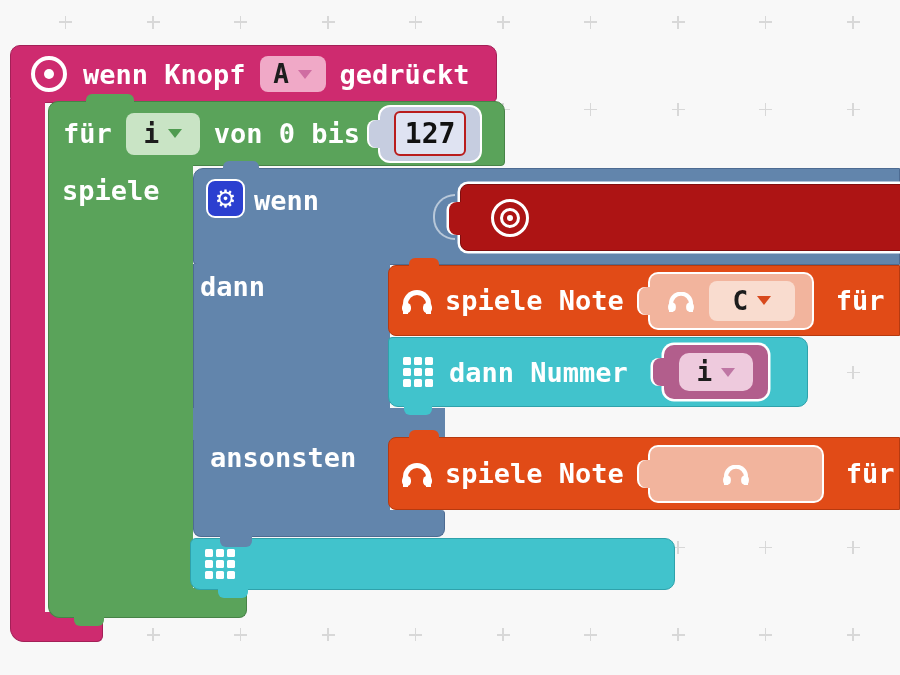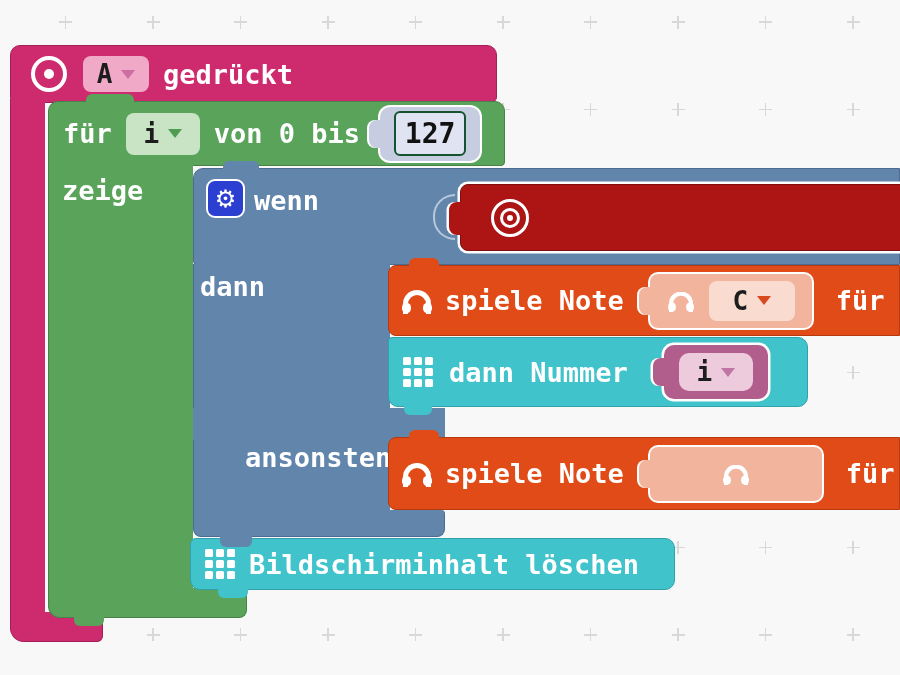--- a/index.html
+++ b/index.html
@@ -43,41 +43,41 @@
   .green-foot{left:48px;top:588px;width:199px;height:30px;border-radius:0 4px 8px 12px;
     border:1px solid #478347;border-top:none;z-index:2;}
   .green-foot::after{content:"";position:absolute;left:25px;bottom:-9px;width:30px;height:10px;
     background:#5aa35a;border-radius:0 0 6px 6px;}
   .dd-i-green{background:#c9e4c5;width:74px;height:42px;}
   .caret-green{border-top-color:#4f9b50;}
   .num-slot{position:relative;width:100px;height:54px;background:#c6cde0;border-radius:10px;
     margin-left:20px;box-shadow:0 0 0 2px #fff;display:flex;align-items:center;justify-content:center;flex:none;}
   .num-slot::before{content:"";position:absolute;left:-11px;top:13px;width:13px;height:28px;
     background:#c6cde0;border-radius:8px 0 0 8px;box-shadow:-2px 0 0 0 #fff;}
-  .num-field{width:68px;height:41px;background:#dfe3f2;border:2px solid #14532d;border-radius:6px;
+  .num-field{width:68px;height:41px;background:#dfe3f2;border:2px solid #b91c1c;border-radius:6px;
     display:flex;align-items:center;justify-content:center;font-size:28px;color:#111;}
 
   
   .blue{background:#6285ac;}
   .blue-top{left:193px;top:168px;width:707px;height:97px;border-radius:10px 0 0 4px;
     border:1px solid #4d6b92;z-index:3;}
   .blue-top::before{content:"";position:absolute;left:29px;top:-8px;width:36px;height:9px;
     background:#6285ac;border-radius:6px 6px 0 0;}
   .blue-col{left:193px;top:264px;width:197px;height:246px;border-left:1px solid #4d6b92;z-index:3;}
   .blue-lip{left:193px;top:408px;width:252px;height:32px;z-index:3;}
   .blue-bottom{left:193px;top:510px;width:252px;height:27px;border-radius:0 4px 8px 8px;
     border:1px solid #4d6b92;border-top:none;z-index:3;}
   .blue-nub{left:220px;top:535px;width:32px;height:12px;background:#6285ac;
     border-radius:0 0 6px 6px;z-index:5;}
   .gear-icon{position:absolute;left:12px;top:10px;width:35px;height:35px;background:#2b3fd0;
     border:2px solid #fff;border-radius:9px;display:flex;align-items:center;justify-content:center;
     color:#fff;font-size:24px;font-family:"DejaVu Sans",sans-serif;font-weight:normal;cursor:pointer;}
   .wenn-lbl{position:absolute;left:60px;top:16px;}
   .dann-lbl{left:200px;top:271px;}
-  .anson-lbl{left:210px;top:442px;margin-left:35px;}
+  .anson-lbl{left:210px;top:442px;}
   .bool-socket{left:433px;top:194px;width:22px;height:46px;border:2px solid rgba(255,255,255,.55);
     border-right:none;border-radius:23px 0 0 23px;z-index:3;}
 
   
   .red-block{left:460px;top:184px;width:441px;height:67px;background:#ad1414;
     border:1px solid #7f0e0e;border-radius:8px 0 0 8px;z-index:4;
     box-shadow:0 0 0 2.5px #fff;padding-left:30px;}
   .red-block::before{content:"";position:absolute;left:-12px;top:17px;width:14px;height:33px;
     background:#ad1414;border-radius:8px 0 0 8px;box-shadow:-2.5px 0 0 0 #fff;}
   .bullseye-icon{width:32px;height:32px;border:3px solid #fff;border-radius:50%;position:relative;flex:none;}
@@ -214,20 +214,21 @@
     <div class="cross" style="left: 584px; top: 15.5px;"></div>
     <div class="cross" style="left: 496.5px; top: 15.5px;"></div>
     <div class="cross" style="left: 409px; top: 15.5px;"></div>
     <div class="cross" style="left: 321.5px; top: 15.5px;"></div>
     <div class="cross" style="left: 234px; top: 15.5px;"></div>
     <div class="cross" style="left: 146.5px; top: 15.5px;"></div>
     <div class="cross" style="left: 59px; top: 15.5px;"></div>
 
   <div class="abs pink pink-hat row">
     <span class="target-icon gap16"></span>
+    <span class="blktext gap14">wenn Knopf</span>
     <span class="dd dd-a gap14">
       <span>A</span>
       <span class="caret"></span>
     </span>
     <span class="blktext">gedrückt</span>
   </div>
   <div class="abs pink pink-wall"></div>
   <div class="abs pink pink-foot"></div>
 
   <div class="abs green green-row1 row">
@@ -235,21 +236,21 @@
     <span class="dd dd-i-green gap14">
       <span>i</span>
       <span class="caret caret-green"></span>
     </span>
     <span class="blktext">von 0 bis</span>
     <span class="num-slot">
       <span class="num-field">127</span>
     </span>
   </div>
   <div class="abs green green-wall"></div>
-  <div class="abs lbl" style="left:62px;top:175px;">zeige</div>
+  <div class="abs lbl" style="left:62px;top:175px;">spiele</div>
   <div class="abs green green-foot"></div>
 
   <div class="abs blue blue-top">
     <span class="gear-icon">⚙</span>
     <span class="lbl wenn-lbl">wenn</span>
   </div>
   <div class="abs blue blue-col"></div>
   <div class="abs blue blue-lip"></div>
   <div class="abs blue blue-bottom"></div>
   <div class="abs blue-nub"></div>
@@ -289,16 +290,15 @@
     <span class="hp-icon gap14"></span>
     <span class="blktext">spiele Note</span>
     <span class="peach peach-d4">
       <span class="hp-icon hp-small"></span>
     </span>
     <span class="blktext fuer-suffix">für</span>
   </div>
 
   <div class="abs teal teal-block teal-clear row">
     <span class="led-icon gap14"></span>
-    <span class="blktext">Bildschirminhalt löschen</span>
   </div>
 
 </div>
 
 </body></html>

